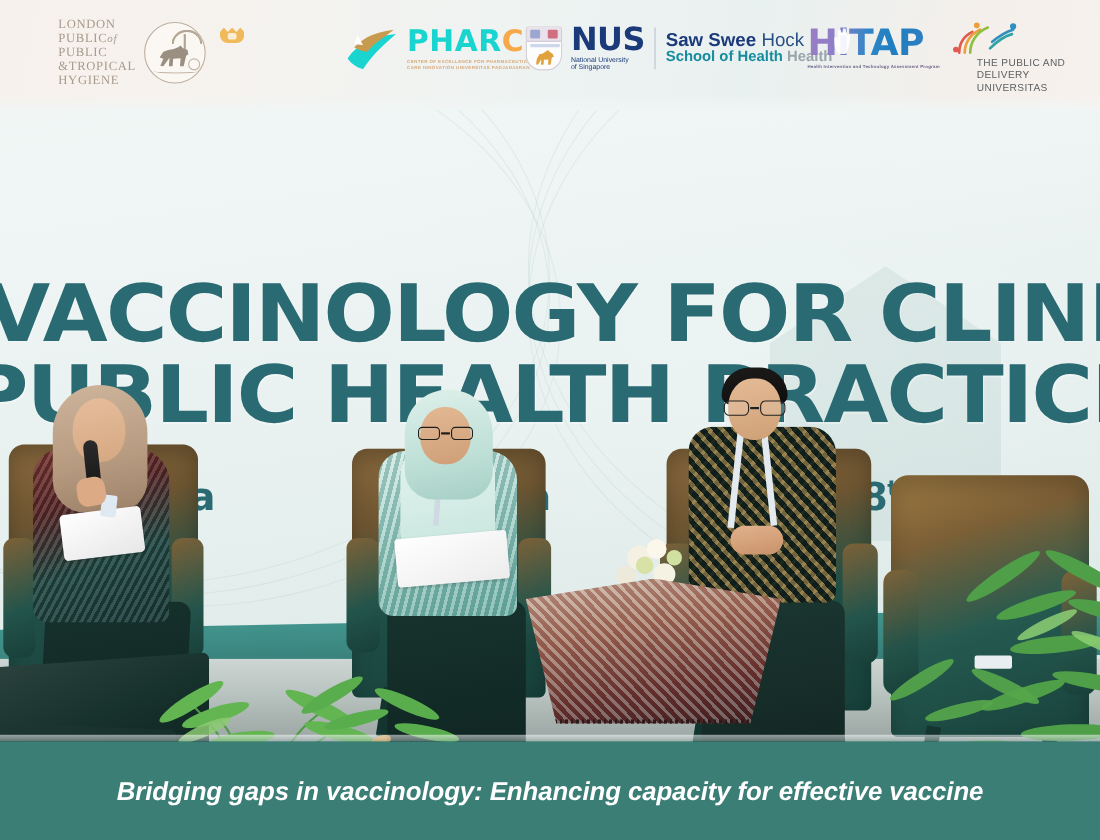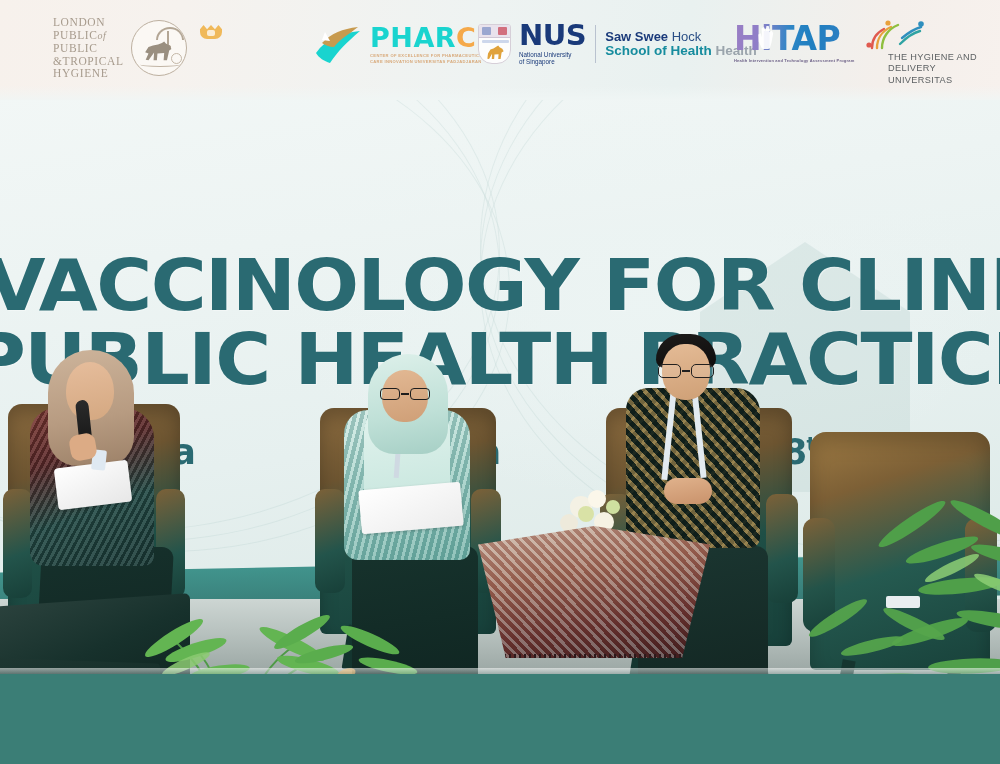--- a/index.html
+++ b/index.html
@@ -135,21 +135,21 @@
   .nus-shield .rule{ position:absolute; left:3px; top:15px; width:27px; height:3px; background:#cdd7ec; border-radius:1px;}
   .nus-text { display:flex; align-items:center; gap:9px; }
   .nus-left { display:flex; flex-direction:column; }
   .nus-big {
     font-size: 29px; font-weight: bold; color: #1a3a7a; line-height: 27px;
     letter-spacing: -.5px; font-family:"DejaVu Sans", sans-serif;
   }
   .nus-small { font-size: 6.3px; color: #1a3a7a; line-height: 7.4px; margin-top: 2px; }
   .nus-div { width: 1px; height: 38px; background: #b9c2cf; }
   .nus-right { display:flex; flex-direction:column; line-height: 14px; }
-  .nus-r1 { font-size: 13px; color: #2a4f86; }
+  .nus-r1 { font-size: 17px; color: #2a4f86; }
   .nus-r1 b { color:#1a3a7a; font-weight:bold; }
   .nus-r2 { font-size: 13.5px; color: #168c9e; font-weight: bold; }
   .nus-r2 span { color: #9aa4ac; font-weight: bold; }
 
   
   .hitap { left: 734px; top: 22px; flex-direction: column; align-items: flex-start; }
   .hitap-word {
     font-size: 33px; font-weight: bold; line-height: 33px; letter-spacing: -.5px;
     font-family:"DejaVu Sans", sans-serif;
     background: linear-gradient(96deg,#9a7ec4 0%,#8e7ec8 24%,#2f86c6 52%,#1f7fc0 72%,#2d7fc2 100%);
@@ -575,21 +575,21 @@
           <path d="M13 28 C13 19, 18 11, 27 7" stroke="#e8a13c" stroke-width="2.4" fill="none" stroke-linecap="round"></path>
           <path d="M18 28 C18 18, 24 9, 34 5" stroke="#8fbf3f" stroke-width="2.4" fill="none" stroke-linecap="round"></path>
           <path d="M36 24 C42 18, 48 13, 56 11" stroke="#2fa3a3" stroke-width="2.4" fill="none" stroke-linecap="round"></path>
           <path d="M38 18 C44 13, 50 9, 57 7" stroke="#2f8fbe" stroke-width="2.4" fill="none" stroke-linecap="round"></path>
           <circle cx="5" cy="25" r="2.6" fill="#e05a4f"></circle>
           <circle cx="24" cy="3" r="2.6" fill="#e8a13c"></circle>
           <circle cx="57" cy="4" r="2.8" fill="#2f8fbe"></circle>
         </svg>
       </div>
       <div class="adp-text">
-        <div>THE HYGIENE AND</div>
+        <div>THE PUBLIC AND</div>
         <div>DELIVERY UNIVERSITAS</div>
       </div>
     </div>
   </div>
 
   <div class="backdrop">
     <div class="bd-lines">
       <span class="bd-arc" style="left:-260px; top:-120px; width:760px; height:560px;"></span>
       <span class="bd-arc" style="left:-220px; top:-90px; width:720px; height:540px;"></span>
       <span class="bd-arc" style="left:-180px; top:-60px; width:690px; height:520px;"></span>
@@ -780,15 +780,16 @@
           <ellipse cx="106" cy="196" rx="38" ry="6.5" transform="rotate(0 106 196)"></ellipse>
         </g>
       </svg>
     </div>
 
   </div>
 
   <div class="photo-edge"></div>
 
   <div class="caption">
+    <div class="caption-line">Bridging gaps in vaccinology: Enhancing capacity for effective vaccine</div>
   </div>
 
 </div>
 
 </body></html>

